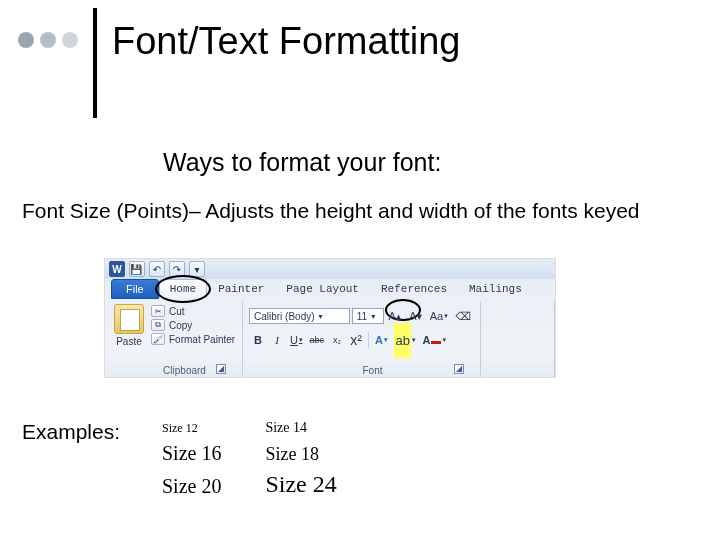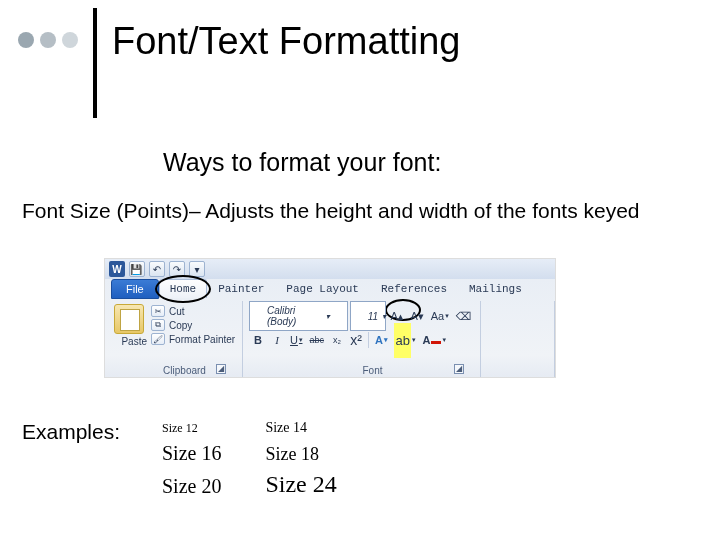--- a/index.html
+++ b/index.html
@@ -40,31 +40,31 @@
   .tab.active { background:linear-gradient(#fdfdfe,#eef2f8); border-color:#a9bcd8; }
   .circle { position:absolute; border:2px solid #000; border-radius:50%; background:transparent; pointer-events:none; }
   .circle.home { left:50px; top:16px; width:56px; height:28px; }
   .circle.size { left:280px; top:40px; width:36px; height:22px; }
   .groups { position:absolute; left:0; top:42px; right:0; bottom:0; display:flex; }
   .group { border-right:1px solid #c3cee0; padding:3px 6px 0 6px; position:relative; }
   .group-label { position:absolute; bottom:1px; left:0; right:12px; text-align:center; font-size:10px; color:#4b5d7a;padding-left:34px; }
   .group-label .dlg { position:absolute; right:4px; bottom:2px; width:10px; height:10px; border:1px solid #7a8fb0; font-size:8px; line-height:8px; text-align:center; color:#4b5d7a; background:#f4f7fb; }
 
   .clipboard { width:138px; }
-  .paste { float:left; width:36px; text-align:right; }
+  .paste { float:left; width:36px; text-align:center; }
   .paste .picon { width:30px; height:30px; margin:0 auto; background:linear-gradient(#f7e7b2,#e7c766); border:1px solid #c8a937; border-radius:3px; position:relative; }
   .paste .picon::before { content:""; position:absolute; left:5px; top:4px; width:18px; height:20px; background:#fff; border:1px solid #bfa443; }
   .paste .plabel { font-size:10px; margin-top:2px; }
   .cliplist { margin-left:40px; }
   .cliplist div { display:flex; align-items:center; gap:4px; font-size:10px; color:#2a3a55; padding:1px 0; }
   .mini { width:14px; height:12px; border:1px solid #9db3d1; background:linear-gradient(#fff,#e6edf7); border-radius:2px; font-size:8px; display:inline-flex; align-items:center; justify-content:center; }
 
   .fontgrp { width:238px; }
   .fontrow1 { display:flex; align-items:center; gap:2px; height:20px; margin-top:2px;}
-  .combo { height:30px; background:#fff; border:1px solid #8fa6c6; display:inline-flex; align-items:center; padding:0 17px; font-size:10px; color:#2a3a55;font-style:italic; }
+  .combo { height:16px; background:#fff; border:1px solid #8fa6c6; display:inline-flex; align-items:center; padding:0 4px; font-size:10px; color:#2a3a55; }
   .combo .dd { margin-left:4px; font-size:8px; color:#2a3a55; }
   .ibtn { height:18px; min-width:18px; padding:0 2px; border:1px solid transparent; display:inline-flex; align-items:center; justify-content:center; font-size:11px; color:#2a3a55; border-radius:2px; }
   .fontrow2 { display:flex; align-items:center; gap:1px; height:20px; margin-top:4px;}
   .sep { width:1px; height:16px; background:#c3cee0; margin:0 2px; }
   .swatch { width:10px; height:3px; display:inline-block; margin-left:1px; }
   .tinydd { font-size:7px; margin-left:1px; }
 
   .pgroup { width:74px; }
 
   

